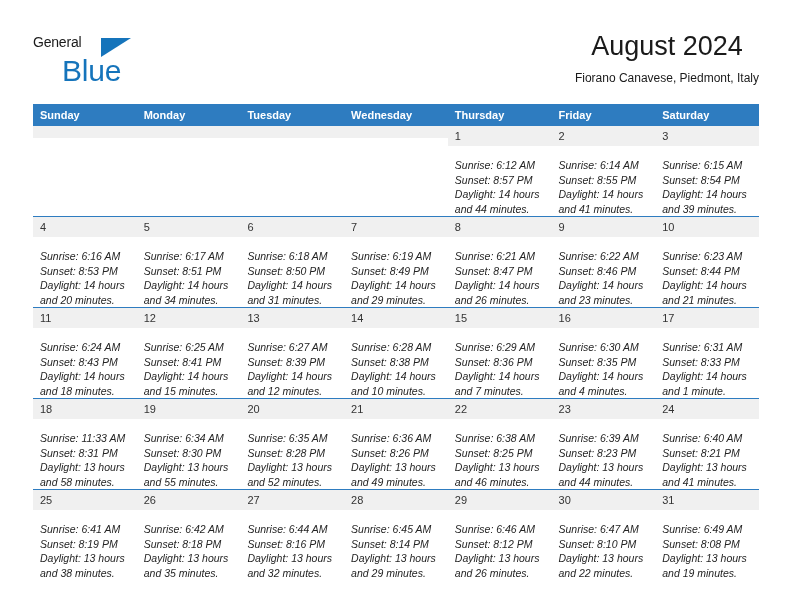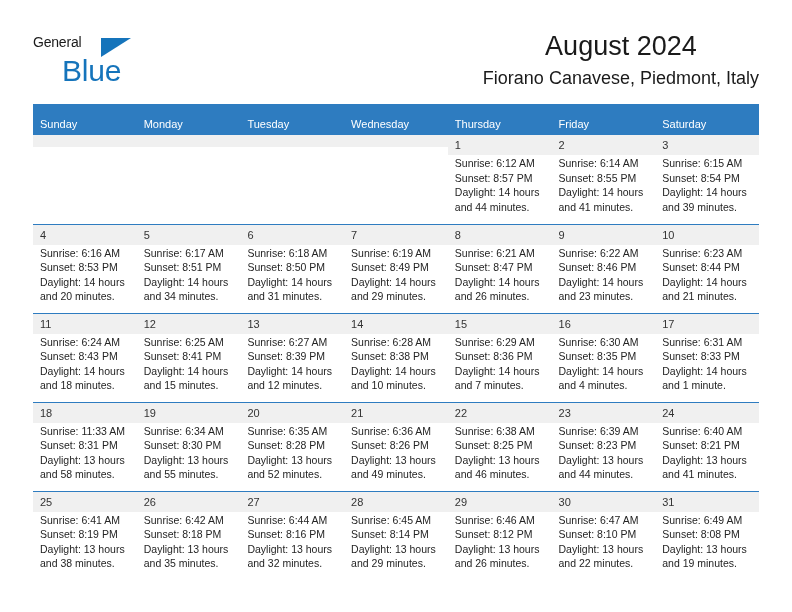--- a/index.html
+++ b/index.html
@@ -72,44 +72,44 @@
     top: 0;
     text-align: center;
   }
   .cal-title {
     font-size: 27px;
     color: #1a1a1a;
     line-height: 32px;
     white-space: nowrap;
   }
   .cal-subtitle {
-    font-size: 18px;
+    font-size: 12px;
     color: #1a1a1a;
     line-height: 20px;
     margin-top: 6px;
     white-space: nowrap;
   }
 
   
   .calendar {
     position: absolute;
     left: 33px;
     top: 104px;
     width: 726px;
     border-collapse: collapse;
     table-layout: fixed;
   }
 
   .dow-row th {
     background: #2e7cc0;
     color: #ffffff;
     font-size: 11px;
-    font-weight: normal;
+    font-weight: bold;
     text-align: left;
-    padding: 14px 0 5px 7px;
+    padding: 5px 0 5px 7px;
     height: 11px;
     vertical-align: middle;
   }
 
   .week-row td {
     vertical-align: top;
     padding: 0;
     border-top: 1px solid #2e7cc0;
     height: 89px;
     box-sizing: border-box;
@@ -126,21 +126,22 @@
     padding: 4px 0 4px 7px;
     line-height: 12px;
     min-height: 12px;
     box-sizing: border-box;
   }
   .daynum.empty {
     color: transparent;
   }
 
   .lines {
-    padding: 1px 8px 0 7px;
+    padding: 12px 8px 0 7px;
+    font-style: italic;
   }
   .lines div {
     font-size: 10.5px;
     line-height: 14.5px;
     color: #242424;
     white-space: nowrap;
   }
 
   .cell-empty .lines div {
     visibility: hidden;

